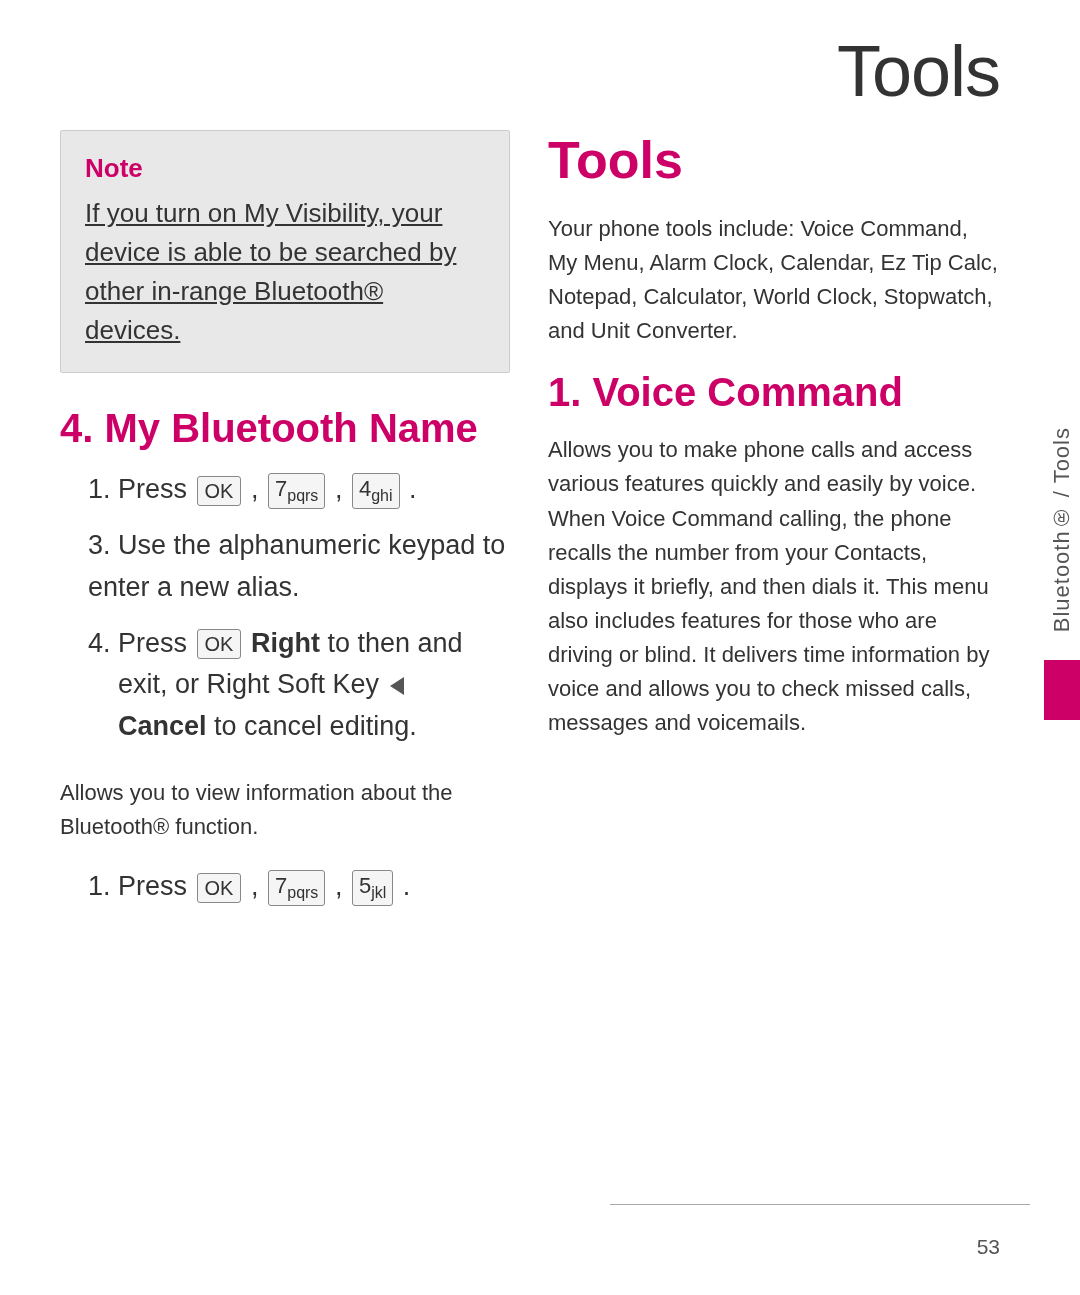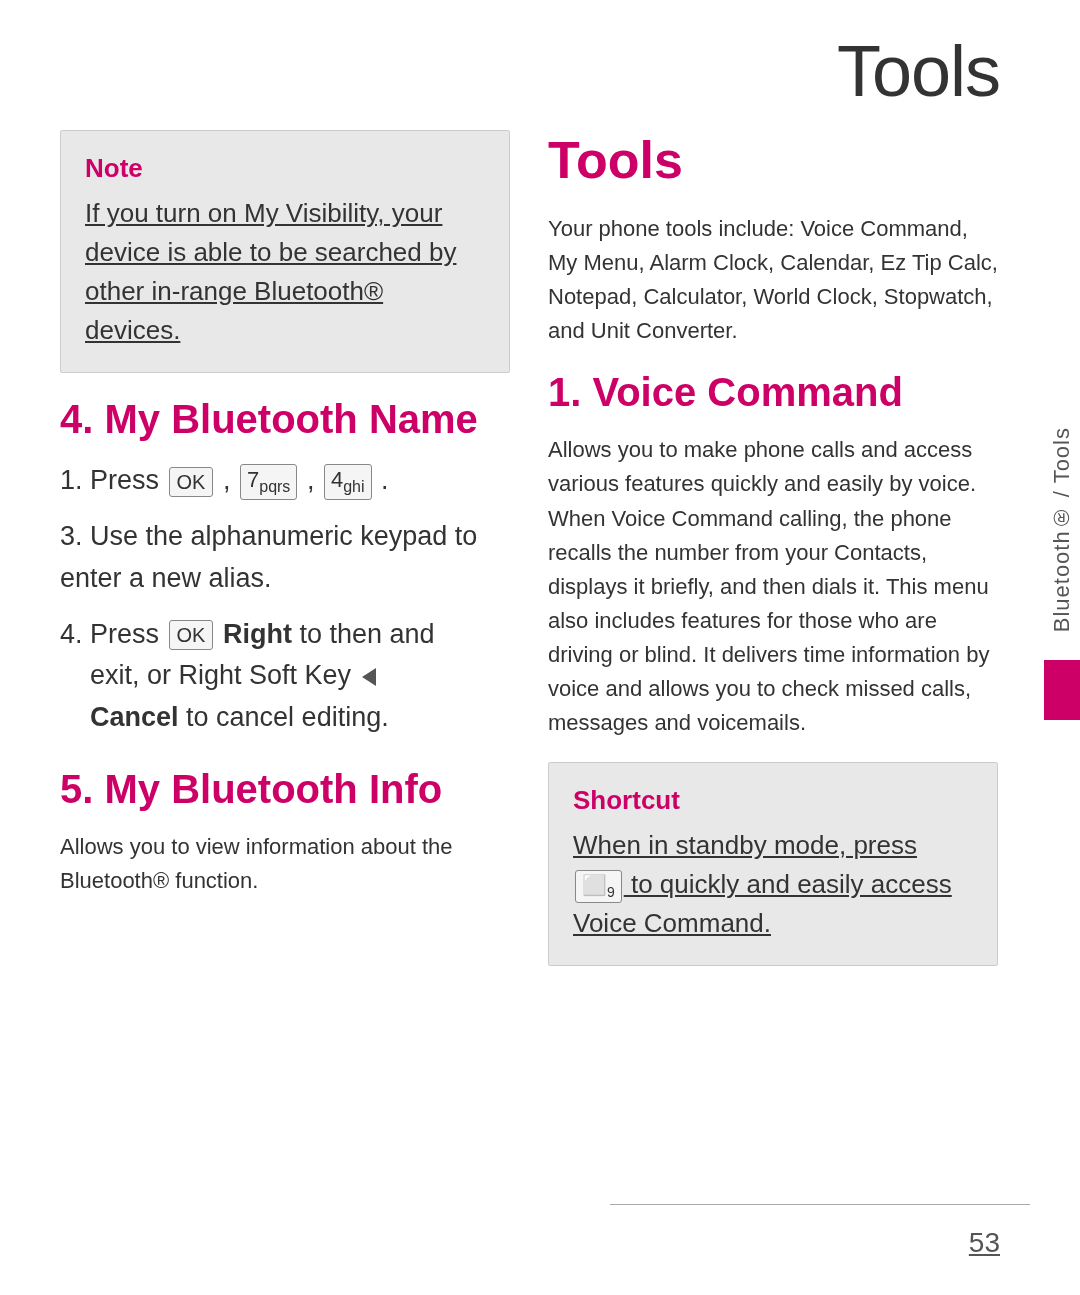--- a/index.html
+++ b/index.html
@@ -40,21 +40,21 @@
       top: 130px;
       left: 548px;
       width: 450px;
     }
 
     
     .info-box {
       background: #e8e8e8;
       border: 1px solid #cccccc;
       padding: 22px 24px;
-      margin-bottom: 24px;
+      margin-bottom: 33px;
       border-radius: 2px;
     }
 
     .info-box .box-title {
       font-weight: bold;
       font-size: 26px;
       margin-bottom: 10px;
     }
 
     .info-box.note .box-title {
@@ -95,20 +95,21 @@
       padding: 0;
       margin-bottom: 28px;
     }
 
     .step-list li {
       font-size: 27px;
       color: #333333;
       line-height: 1.55;
       margin-bottom: 14px;
       padding-left: 0;
+      margin-left: 28px;
     }
 
     
     .key-btn {
       display: inline-block;
       border: 1.5px solid #888;
       border-radius: 3px;
       padding: 1px 6px;
       font-size: 22px;
       background: #f5f5f5;
@@ -170,23 +171,22 @@
       width: 36px;
       height: 60px;
       background: #cc0066;
     }
 
     
     .page-number {
       position: absolute;
       bottom: 36px;
       right: 80px;
-      font-size: 28px;
+      font-size: 21px;
       color: #555;
-      text-decoration: underline;
     }
 
     
     .divider-line {
       position: absolute;
       bottom: 90px;
       right: 50px;
       width: 420px;
       height: 1px;
       background: #aaa;
@@ -238,45 +238,48 @@
         <span> </span><span class="bold-label">Right</span><span> to then and</span><br>
         <span style="padding-left:30px; display:inline-block;">exit, or Right Soft Key </span>
         <span class="soft-key-icon"></span>
         <br>
         <span style="padding-left:30px; display:inline-block;"><span class="bold-label">Cancel</span> to cancel editing.</span>
       </li>
     </ul>
   </div>
 
   <div>
-    <div class="section-heading">5. My Bluetooth Info</div>
     <p class="body-text">Allows you to view information about the Bluetooth® function.</p>
 
+    <ul class="step-list">
+
+      <li>
+        <span>1. Press </span>
+        <span class="key-btn ok-btn">OK</span>
+        <span> , </span>
+        <span class="key-btn">7<sub style="font-size:16px;">pqrs</sub></span>
+        <span> , </span>
+        <span class="key-btn">5<sub style="font-size:16px;">jkl</sub></span>
+        <span> .</span>
+      </li>
+    </ul>
   </div>
 
 </div>
 
 <div class="right-col">
 
   <div class="tools-heading">Tools</div>
   <p class="body-text">Your phone tools include: Voice Command, My Menu, Alarm Clock, Calendar, Ez Tip Calc, Notepad, Calculator, World Clock, Stopwatch, and Unit Converter.</p>
 
   <div>
     <div class="section-heading">1. Voice Command</div>
     <p class="body-text">Allows you to make phone calls and access various features quickly and easily by voice. When Voice Command calling, the phone recalls the number from your Contacts, displays it briefly, and then dials it. This menu also includes features for those who are driving or blind. It delivers time information by voice and allows you to check missed calls, messages and voicemails.</p>
   </div>
 
-  <div class="info-box shortcut">
-    <div class="box-title">Shortcut</div>
-    <p>
-      <span>When in standby mode, press </span>
-      <span class="key-btn" style="font-size:20px;">⬜<sub style="font-size:14px;">9</sub></span>
-      <span> to quickly and easily access Voice Command.</span>
-    </p>
-  </div>
 
 </div>
 
 <div class="sidebar-tab">
   <span class="sidebar-tab-text">Bluetooth® / Tools</span>
 </div>
 <div class="sidebar-accent"></div>
 
 <div class="divider-line"></div>
 

